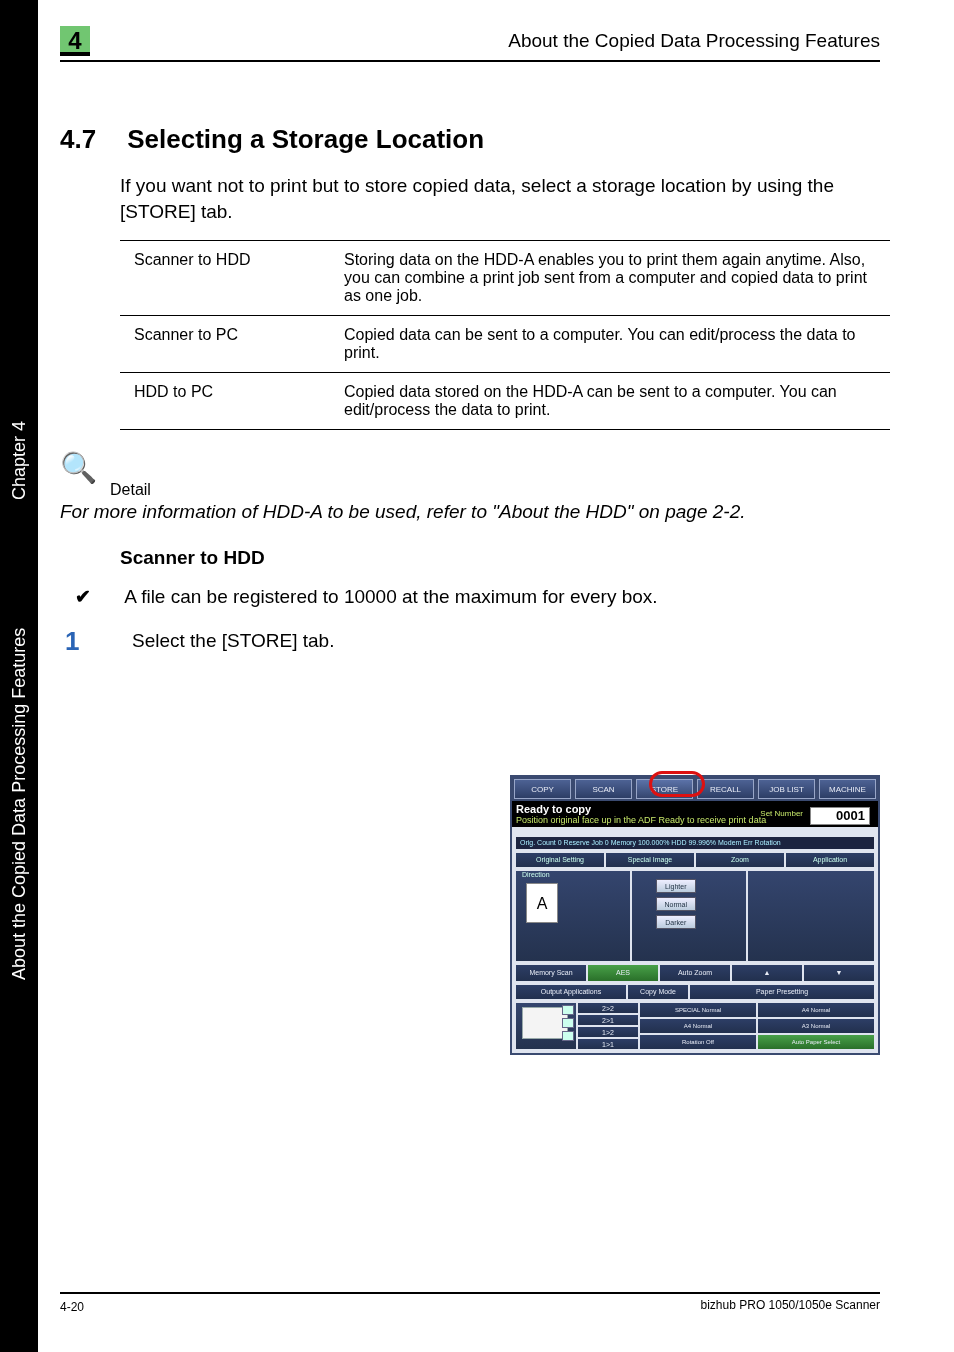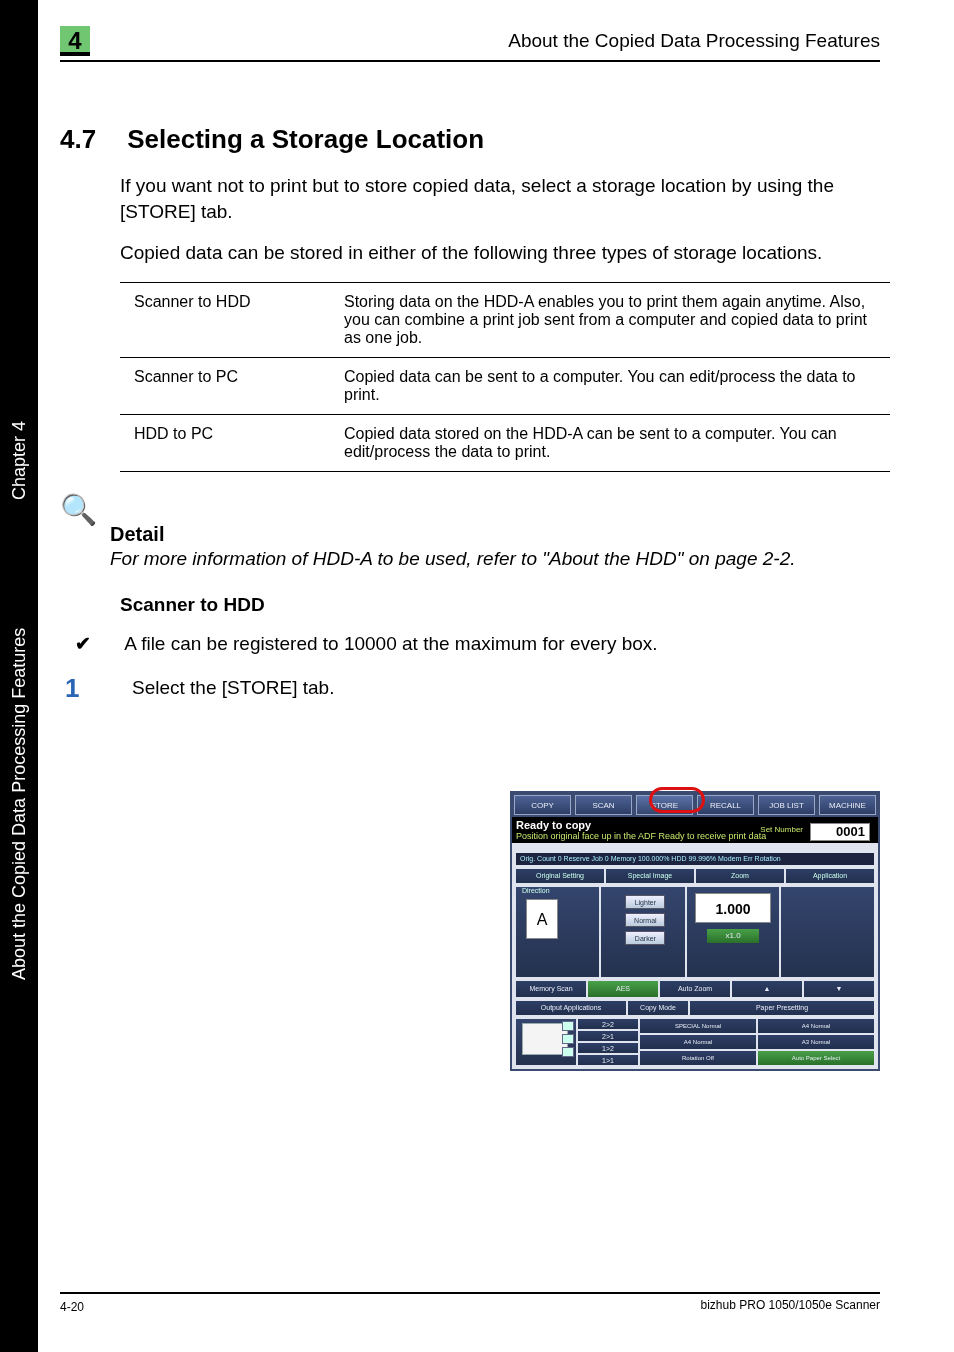--- a/index.html
+++ b/index.html
@@ -24,33 +24,33 @@
   h2.sec { font-size: 26px; font-weight: bold; margin-top: 20px; margin-bottom: 18px; }
   h2.sec .num { display: inline-block; margin-left: -60px; width: 60px; }
   p.body { font-size: 19px; line-height: 1.35; margin-bottom: 16px; }
 
   table.spec { width: 100%; border-collapse: collapse; margin-top: 10px; margin-bottom: 20px; font-size: 16px; }
   table.spec td { border-top: 1px solid #000; border-bottom: 1px solid #000; padding: 10px 14px; vertical-align: top; }
   table.spec td.k { width: 210px; }
 
   .detail-block { margin-left: -60px; margin-top: 6px; margin-bottom: 22px; }
   .mag { font-size: 30px; display: inline-block; }
-  .detail-label { font-size: 20px; font-weight: bold; margin-left: 50px; margin-top: -4px; }
-  .detail-text { font-size: 19px; font-style: italic; margin-left: 50px; line-height: 1.35; }
+  .detail-label { font-size: 16px; font-weight: normal; margin-left: 50px; margin-top: -4px; }
+  .detail-text { font-size: 19px; font-style: italic; line-height: 1.35; }
 
   h3.sub { font-size: 19px; font-weight: bold; margin-top: 8px; margin-bottom: 16px; }
   .check-line { font-size: 19px; margin-left: -45px; margin-bottom: 22px; }
   .check-line .ck { display: inline-block; width: 45px; font-weight: bold; }
 
   .step-row { position: relative; }
   .step-num { position: absolute; left: -55px; top: -4px; font-size: 26px; font-weight: bold; color: #2a64b5; }
   .step-text { font-size: 19px; margin-left: 12px; }
 
   
-  .panel { position: absolute; left: 510px; top: 775px; width: 370px; height: 280px; border: 2px solid #3a4a70; background: #dfe4ef; font-size: 9px; color: #e8ecf6; margin-top: 16px; }
+  .panel { position: absolute; left: 510px; top: 775px; width: 370px; height: 280px; border: 2px solid #3a4a70; background: #dfe4ef; font-size: 9px; color: #e8ecf6; }
   .panel .tabs { position: relative; height: 24px; background: #3a4a70; display: flex; }
   .panel .tabs .tab { flex: 1; margin: 2px; border: 1px solid #98a6c8; background: linear-gradient(#4d6294,#2d3e66); display: flex; align-items: center; justify-content: center; font-size: 8px; }
   .panel .tabs .tab.store { background: linear-gradient(#5b72a8,#35466e); }
   .panel .store-ring { position: absolute; left: 137px; top: -6px; width: 56px; height: 26px; border: 3px solid #d11; border-radius: 14px; }
   .panel .status { background: #000; color: #c7e86a; padding: 2px 4px; font-size: 9px; }
   .panel .status b { color: #fff; font-size: 11px; }
   .panel .count { position: absolute; right: 8px; top: 30px; width: 60px; height: 18px; background: #fff; color: #000; text-align: right; padding-right: 4px; font-size: 13px; font-weight: bold; border: 1px solid #888; }
   .panel .count-label { position: absolute; right: 75px; top: 32px; font-size: 8px; color: #c7e86a; }
   .panel .meter { position: absolute; left: 4px; top: 60px; right: 4px; height: 12px; background: #1c2440; color: #aef; font-size: 7px; padding-left: 4px; line-height: 12px; }
   .panel .row2 { position: absolute; left: 4px; top: 76px; right: 4px; height: 14px; display: flex; gap: 2px; }
@@ -108,21 +108,20 @@
     <div class="right-title">About the Copied Data Processing Features</div>
   </div>
   <div class="top-rule"></div>
 
   <div class="content">
     <h2 class="sec">
       <span class="num">4.7</span>
       <span>Selecting a Storage Location</span>
     </h2>
     <p class="body">If you want not to print but to store copied data, select a storage location by using the [STORE] tab.</p>
-    <p class="body">Copied data can be stored in either of the following three types of storage locations.</p>
 
     <table class="spec">
       <tbody>
           <tr>
         <td class="k">Scanner to HDD</td>
         <td>Storing data on the HDD-A enables you to print them again anytime. Also, you can combine a print job sent from a computer and copied data to print as one job.</td>
       </tr>
       <tr>
         <td class="k">Scanner to PC</td>
         <td>Copied data can be sent to a computer. You can edit/process the data to print.</td>
@@ -178,24 +177,20 @@
     <div class="mid">
       <div class="col dir">
         <div class="label">Direction</div>
         <div class="abox">A</div>
       </div>
       <div class="col dens">
         <div class="bt" style="top:8px">Lighter</div>
         <div class="bt" style="top:26px">Normal</div>
         <div class="bt" style="top:44px">Darker</div>
       </div>
-      <div class="col zoomc">
-        <div class="zbox">1.000</div>
-        <div class="x1">x1.0</div>
-      </div>
       <div class="col appc"></div>
     </div>
     <div class="low1">
       <div>Memory Scan</div>
       <div class="aes">AES</div>
       <div>Auto Zoom</div>
       <div>▲</div>
       <div>▼</div>
     </div>
     <div class="low2">

